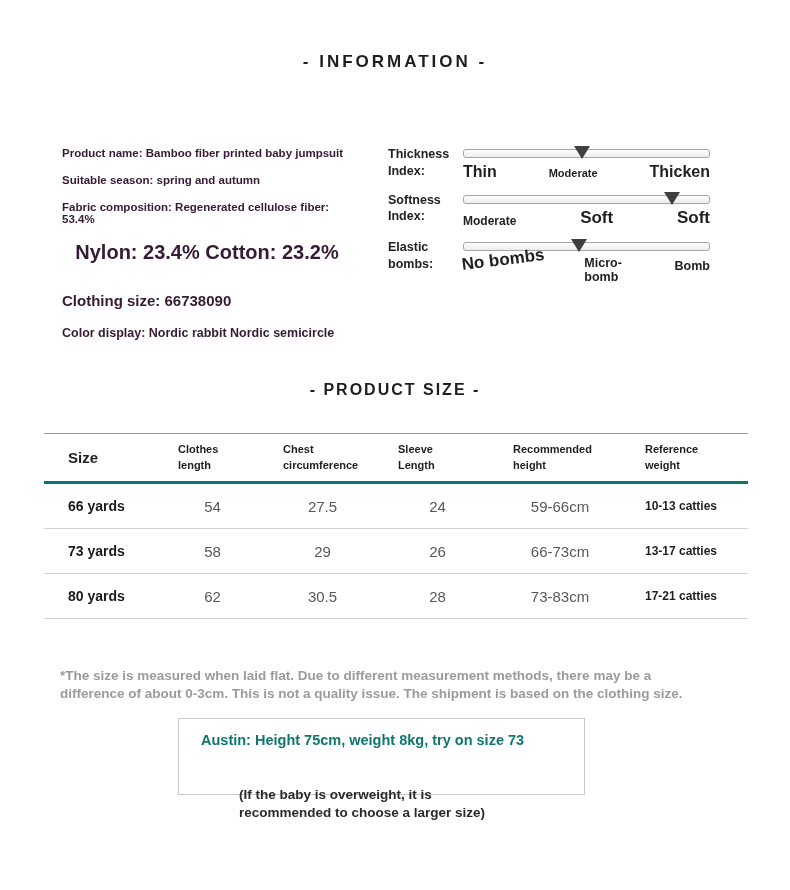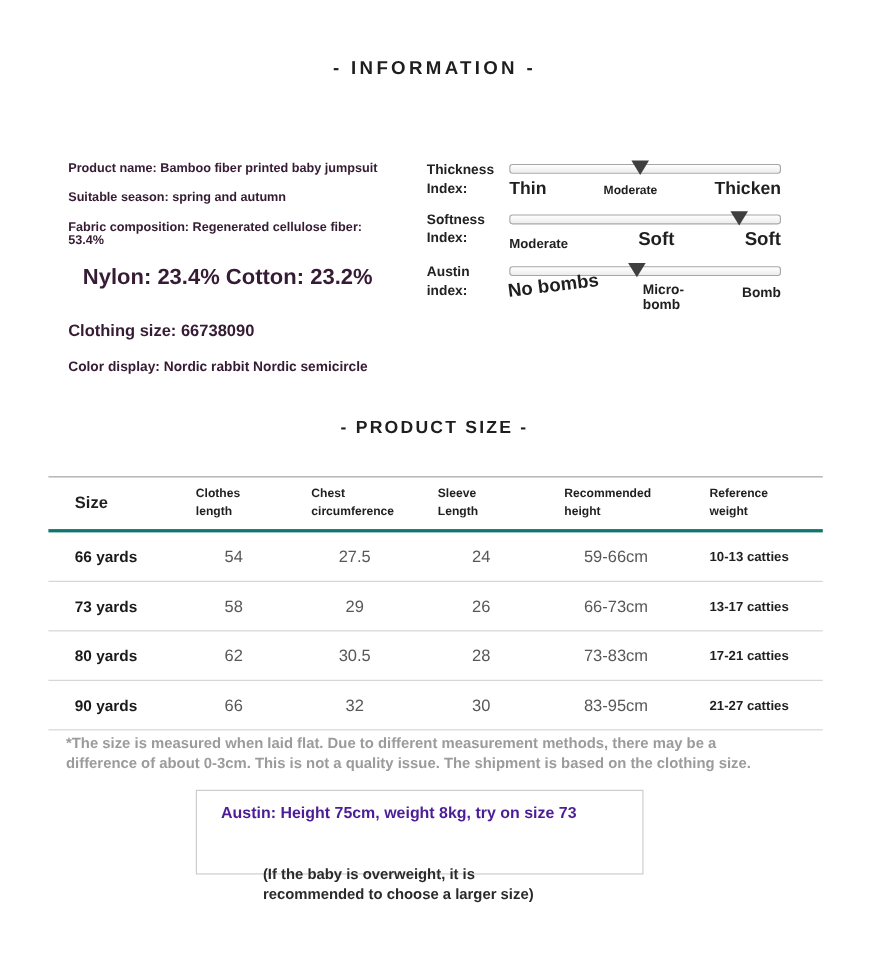--- a/index.html
+++ b/index.html
@@ -78,21 +78,21 @@
   .footnote{
     position:absolute;left:60px;top:667px;width:690px;
     font-weight:bold;font-size:13.5px;color:#9b9b9b;line-height:1.3;
   }
 
   
   .fit-box{
     position:absolute;left:178px;top:718px;width:407px;height:77px;box-sizing:border-box;
     border:1px solid #c9c9c9;padding:13px 0 0 22px;
   }
-  .fit-title{font-weight:bold;font-size:14.5px;color:#4c1d95;margin:0 0 4px 0;}
+  .fit-title{font-weight:bold;font-size:14.5px;color:#0f766e;margin:0 0 4px 0;}
   .fit-detail{font-weight:bold;font-size:13.5px;color:#2a2a2a;margin-left:38px;line-height:1.35;margin-top:38px;}
 </style>
 </head>
 <body>
 
 <div class="page">
 
   <div class="sec-title info">-  INFORMATION  -</div>
 
   <div class="info-block">
@@ -128,21 +128,21 @@
         </div>
         <div class="levels">
           <span class="lvl sm">Moderate</span>
           <span class="lvl lg mid">Soft</span>
           <span class="lvl lg end">Soft</span>
         </div>
       </div>
     </div>
 
     <div class="index-row row-elastic">
-      <div class="idx-label">Austin index:</div>
+      <div class="idx-label">Elastic bombs:</div>
       <div class="idx-right">
         <div class="track">
           <div class="pointer" style="left: 47%;"></div>
         </div>
         <div class="levels">
           <span class="lvl lg rot">No bombs</span>
           <span class="lvl narrow">Micro-bomb</span>
           <span class="lvl sm end">Bomb</span>
         </div>
       </div>
@@ -192,28 +192,20 @@
 
     <div class="t-row data">
       <div class="c1">80 yards</div>
       <div class="c2">62</div>
       <div class="c3">30.5</div>
       <div class="c4">28</div>
       <div class="c5">73-83cm</div>
       <div class="c6">17-21 catties</div>
     </div>
 
-    <div class="t-row data">
-      <div class="c1">90 yards</div>
-      <div class="c2">66</div>
-      <div class="c3">32</div>
-      <div class="c4">30</div>
-      <div class="c5">83-95cm</div>
-      <div class="c6">21-27 catties</div>
-    </div>
   </div>
 
   <div class="footnote">
     <div>*The size is measured when laid flat. Due to different measurement methods, there may be a</div>
     <div>difference of about 0-3cm. This is not a quality issue. The shipment is based on the clothing size.</div>
   </div>
 
   <div class="fit-box">
     <p class="fit-title">Austin: Height 75cm, weight 8kg, try on size 73</p>
     <div class="fit-detail">

